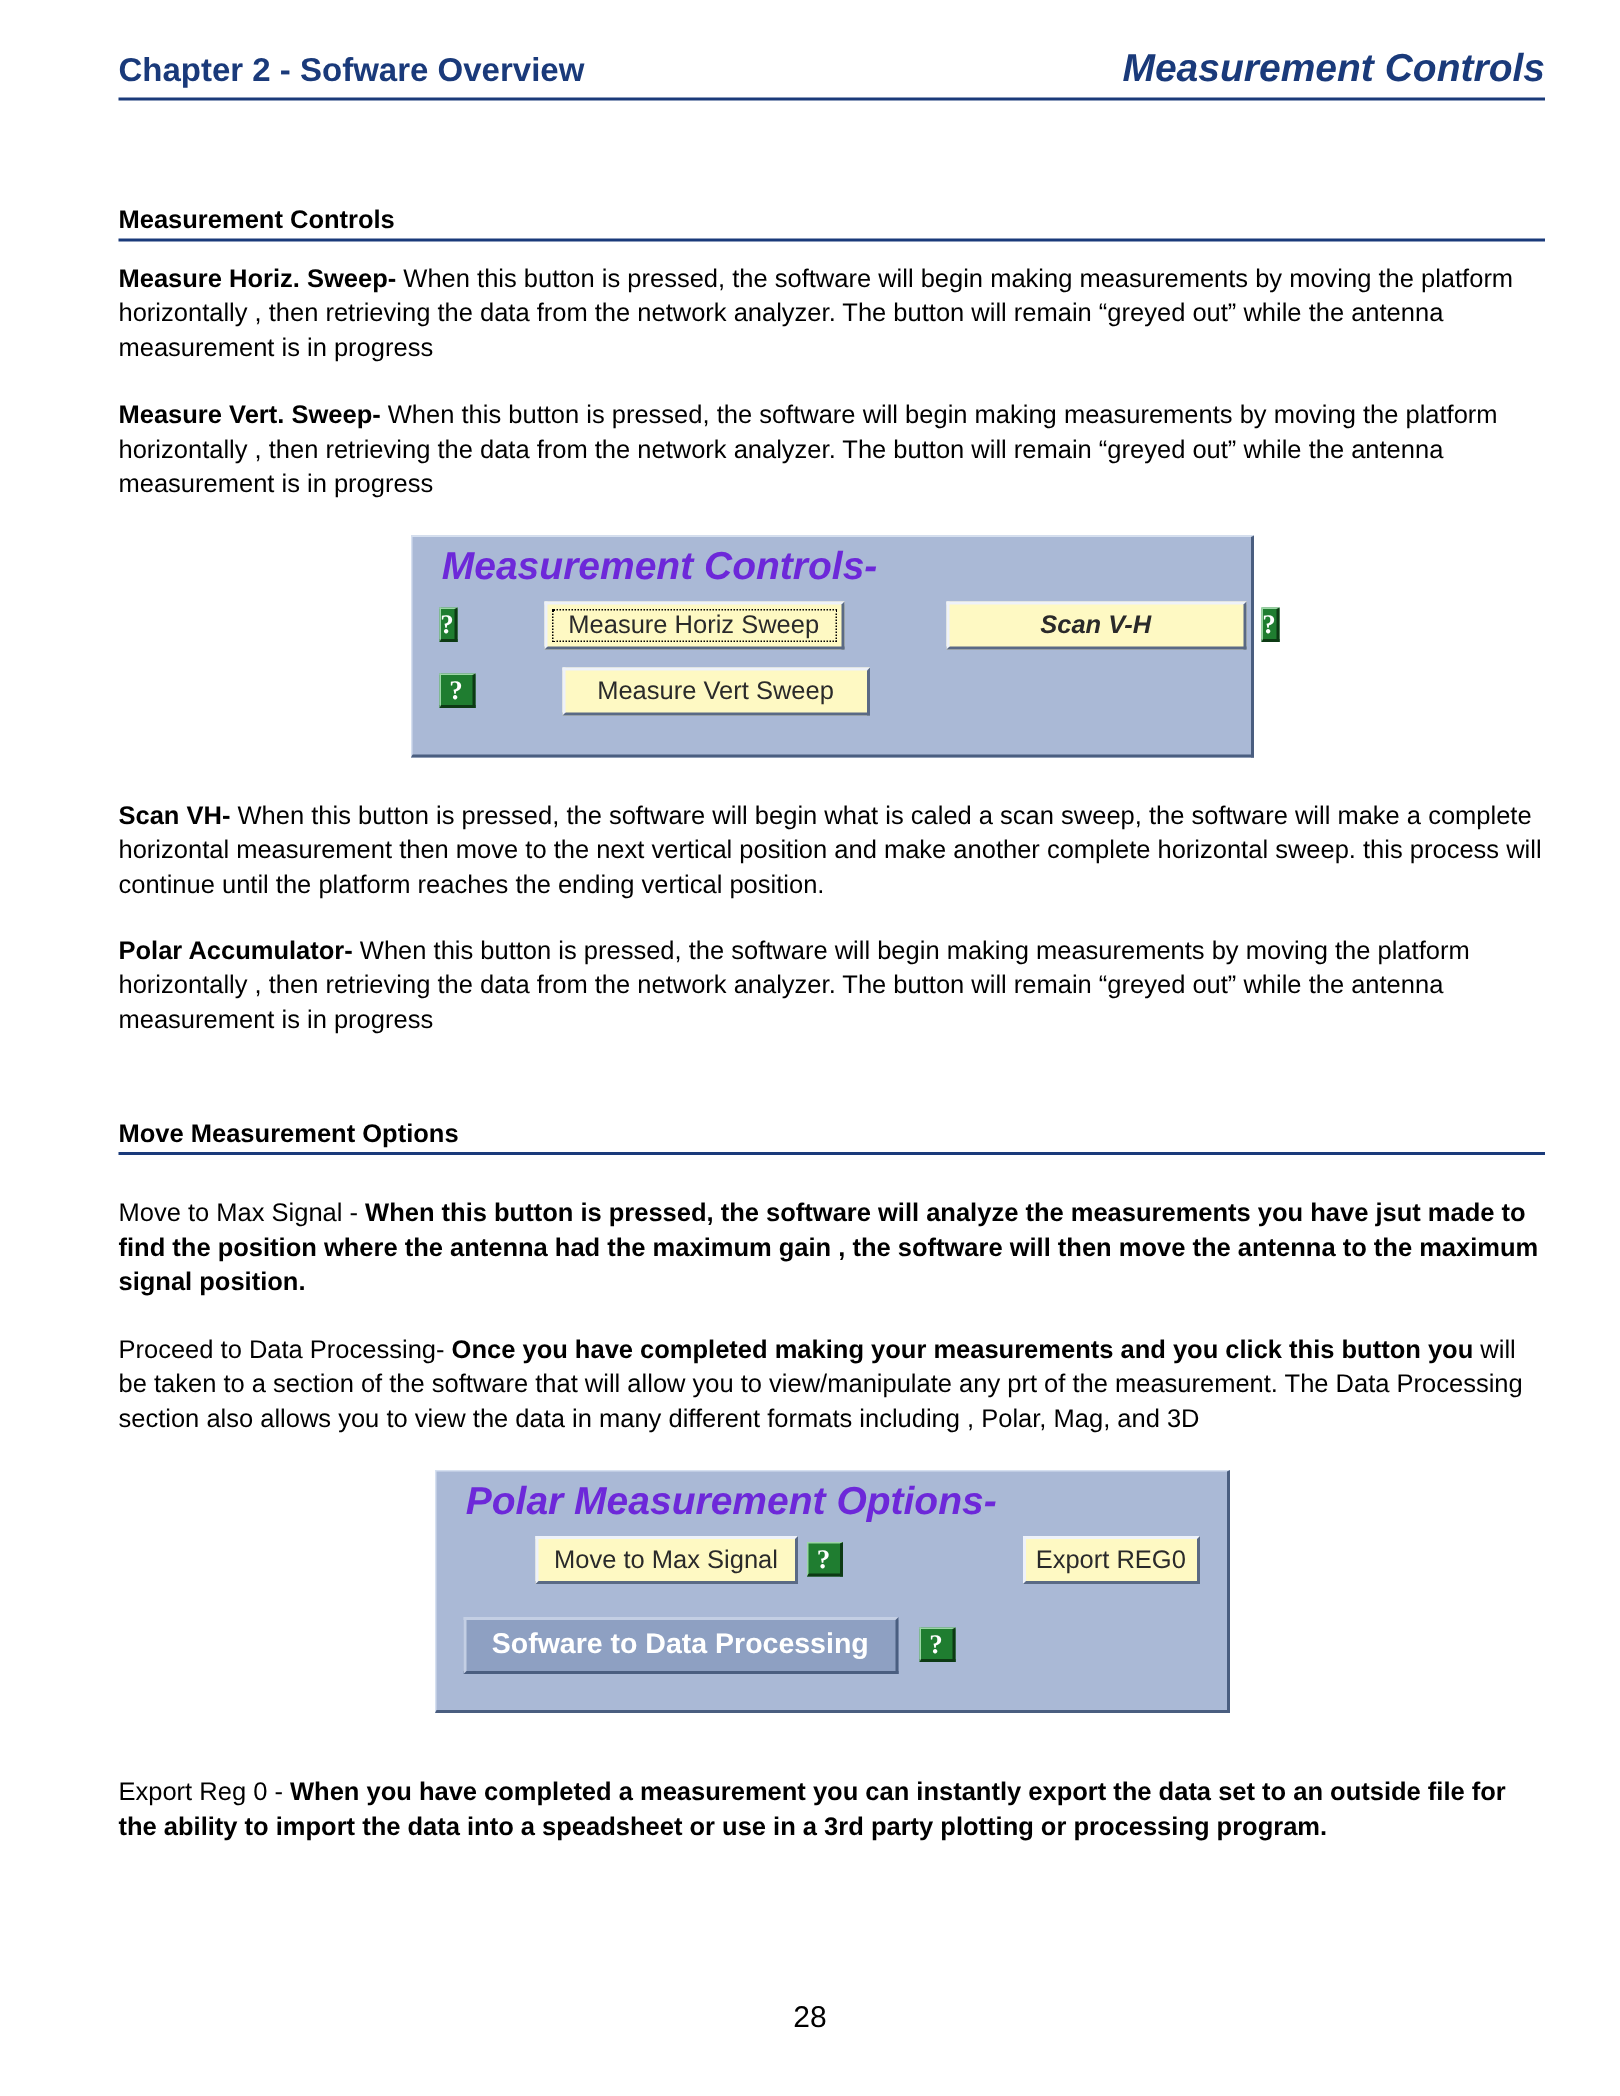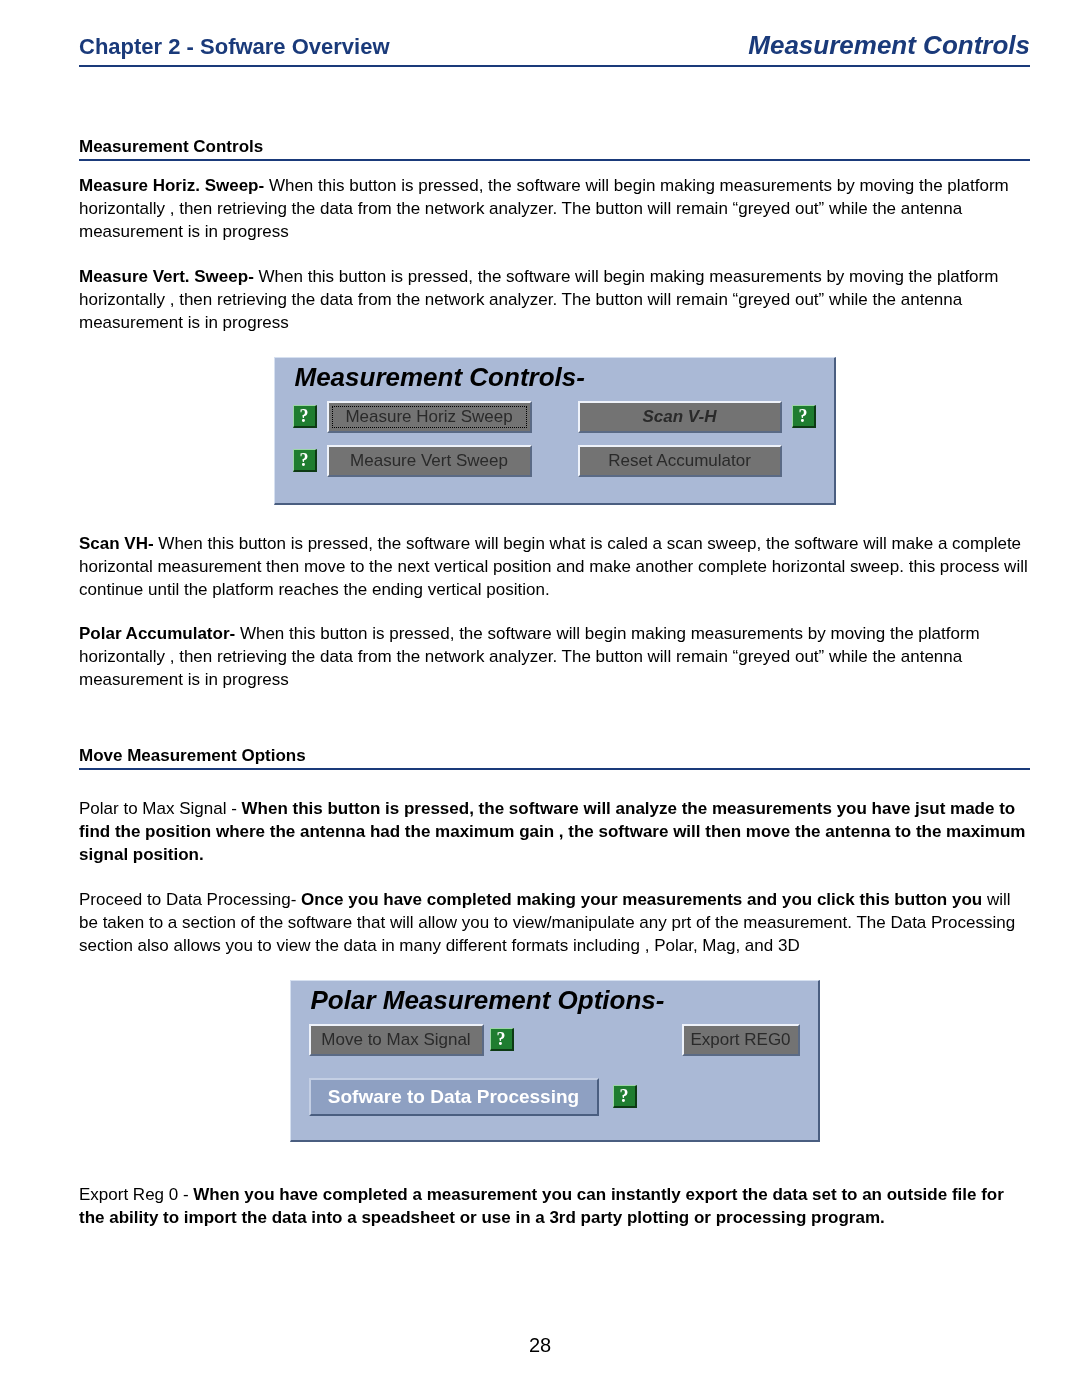--- a/index.html
+++ b/index.html
@@ -63,21 +63,21 @@
     border-left: 1px solid #d6e0f0;
     border-right: 2px solid #4a5e80;
     border-bottom: 2px solid #4a5e80;
     box-sizing: border-box;
   }
   .panel1 {
     width: 562px;
     padding: 0 18px 14px 18px;
   }
   .panel-title {
-    color: #000000;
+    color: #6d28d9;
     font-style: italic;
     font-weight: bold;
     font-size: 26px;
     margin: 4px 0 8px 2px;
     font-family: Arial, Helvetica, sans-serif;
   }
   .panel-row {
     display: flex;
     align-items: center;
     gap: 10px;
@@ -96,32 +96,33 @@
     align-items: center;
     justify-content: center;
     font-weight: bold;
     font-size: 18px;
     font-family: Georgia, serif;
     box-sizing: border-box;
   }
   .sw-btn {
     min-width: 200px;
     height: 32px;
-    background: #737373;
+    background: #fef9c3;
     border-top: 2px solid #eef2fa;
     border-left: 2px solid #eef2fa;
     border-right: 2px solid #5a6a85;
     border-bottom: 2px solid #5a6a85;
     display: flex;
     align-items: center;
     justify-content: center;
     font-size: 17px;
     color: #2a2a2a;
     font-family: Arial, Helvetica, sans-serif;
     box-sizing: border-box;
+    margin-left: 48px;
   }
   .sw-btn.italic {
     font-style: italic;
     font-weight: bold;
   }
   .sw-btn.focused {
     outline: 1px dotted #000000;
     outline-offset: -6px;
   }
   .panel1 .left-btn { width: 205px; }
@@ -210,44 +211,41 @@
           <span>Scan V-H</span>
         </div>
         <div class="help-icon">?</div>
       </div>
       <div class="panel-row">
         <div class="help-icon">?</div>
         <div class="sw-btn left-btn">
           <span>Measure Vert Sweep</span>
         </div>
         <div class="filler"></div>
-        <div class="sw-btn right-btn">
-          <span>Reset Accumulator</span>
-        </div>
         <div style="width:24px"></div>
       </div>
     </div>
   </div>
 
   <div class="body-para">
     <b>Scan VH-</b><span> When this button is pressed, the software will begin what is caled a scan sweep, the software will make a complete horizontal measurement then move to the next vertical position and make another complete horizontal sweep. this process will continue until the platform reaches the ending vertical position.</span>
   </div>
 
   <div class="body-para">
     <b>Polar Accumulator-</b><span> When this button is pressed, the software will begin making measurements by moving the platform horizontally , then retrieving the data from the network analyzer. The button will remain “greyed out” while the antenna measurement is in progress</span>
   </div>
 
   <div class="spacer-lg"></div>
 
   <div class="section-title">Move Measurement Options</div>
 
   <div style="height:14px"></div>
 
   <div class="body-para">
-    <span>Polar to Max Signal - </span><b>When this button is pressed, the software will analyze the measurements you have jsut made to find the position where the antenna had the maximum gain , the software will then move the antenna to the maximum signal position.</b>
+    <span>Move to Max Signal - </span><b>When this button is pressed, the software will analyze the measurements you have jsut made to find the position where the antenna had the maximum gain , the software will then move the antenna to the maximum signal position.</b>
   </div>
 
   <div class="body-para">
     <span>Proceed to Data Processing- </span><b>Once you have completed making your measurements and you click this button you </b><span>will be taken to a section of the software that will allow you to view/manipulate any prt of the measurement. The Data Processing section also allows you to view the data in many different formats including , Polar, Mag, and 3D</span>
   </div>
 
   <div class="fig-wrap">
     <div class="panel panel2">
       <div class="panel-title">Polar Measurement Options-</div>
       <div class="panel2-row1">

